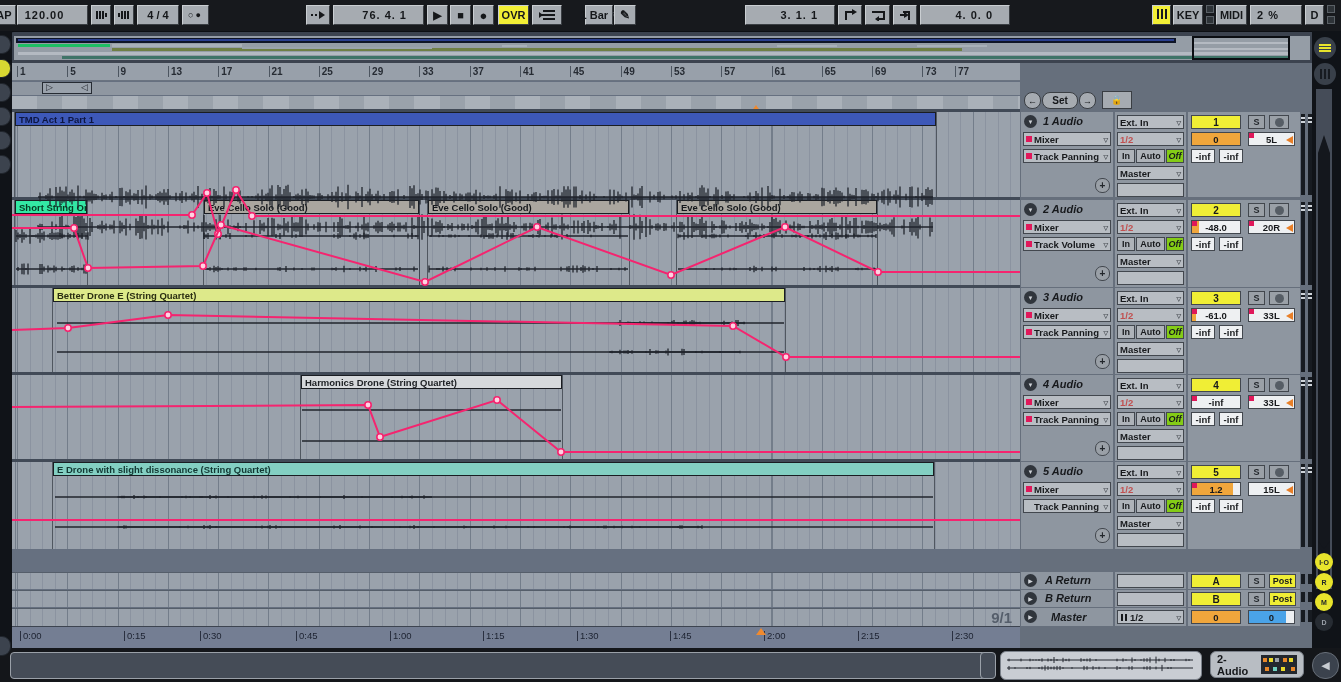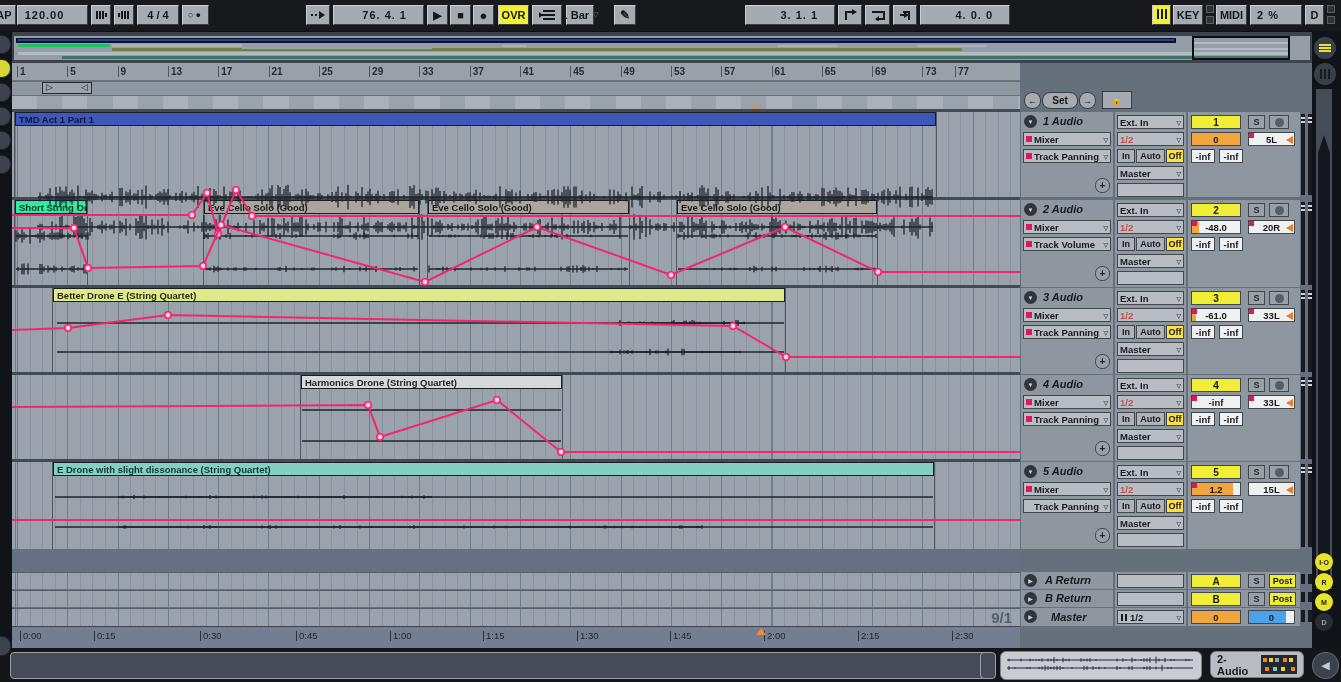--- a/index.html
+++ b/index.html
@@ -63,21 +63,21 @@
   .hbox{position:absolute;height:14px;background:#b8bdc3;border:1px solid #42474e;box-sizing:border-box;
       font-size:9.5px;font-weight:bold;color:#17191c;display:flex;align-items:center;padding:0 2px;overflow:hidden;white-space:nowrap;}
   .hbox .dn{margin-left:auto;font-size:6px;color:#4a4f55;}
   .hbox .sq{width:6px;height:6px;background:#e0185a;margin-right:2px;flex:0 0 auto;}
   .redtx{color:#c05050;}
   .tname{position:absolute;font-size:11px;font-weight:bold;font-style:italic;color:#17191c;}
   .foldb{position:absolute;width:13px;height:13px;border-radius:7px;background:#30353c;color:#cfd3d8;
       font-size:6px;display:flex;align-items:center;justify-content:center;}
   .monb{position:absolute;height:14px;background:#aeb3b9;border:1px solid #42474e;box-sizing:border-box;
       font-size:9px;font-weight:bold;color:#17191c;display:flex;align-items:center;justify-content:center;}
-  .monb.pressed{background:#fde047;}
+  .monb.pressed{background:#84cc16;font-style:italic;}
   .numbox{position:absolute;height:14px;background:#f0ee35;border:1px solid #42474e;box-sizing:border-box;
       font-size:10px;font-weight:bold;color:#17191c;display:flex;align-items:center;justify-content:center;}
   .sbox{position:absolute;width:17px;height:14px;background:#9aa0a7;border:1px solid #42474e;box-sizing:border-box;
       font-size:9px;font-weight:bold;color:#22262b;display:flex;align-items:center;justify-content:center;}
   .recbox{position:absolute;width:20px;height:14px;background:#9aa0a7;border:1px solid #42474e;box-sizing:border-box;
       display:flex;align-items:center;justify-content:center;}
   .recbox i{width:9px;height:9px;border-radius:5px;background:#565d65;}
   .valbox{position:absolute;height:14px;background:#eef0f2;border:1px solid #42474e;box-sizing:border-box;
       font-size:9.5px;font-weight:bold;color:#17191c;overflow:hidden;}
   .valbox .fill{position:absolute;left:0;top:0;bottom:0;background:#f0a63c;}
@@ -161,21 +161,21 @@
       <svg width="16" height="12">
           <g stroke="#15171a" stroke-width="2">
             <line x1="4" y1="2" x2="16" y2="2"></line>
             <line x1="4" y1="6" x2="16" y2="6"></line>
             <line x1="4" y1="10" x2="16" y2="10"></line>
             <line x1="0" y1="6" x2="4" y2="6"></line>
           </g>
           <path d="M0 3l4 3-4 3z" fill="#15171a"></path>
         </svg>
     </div>
-    <div class="tb" style="left:566px;width:28px;">
+    <div class="tb" style="left:585px;width:28px;">
         <span>1 Bar</span>
         <span class="dn">▽</span>
       </div>
     <div class="tb" style="left:614px;width:22px;font-size:12px;">✎</div>
 
     <div class="tb disp" style="left:745px;width:90px;">3.  1.  1</div>
     <div class="tb" style="left:838px;width:24px;">
       <svg width="14" height="12">
           <path d="M3 11V3h8" fill="none" stroke="#15171a" stroke-width="2"></path>
           <path d="M9 0l5 3-5 3z" fill="#15171a"></path>
@@ -310,21 +310,21 @@
           </div>
         </div>
       </div>
     <div class="row grid retlane" style="top:509px;height:17px;"></div>
     <div class="row grid retlane" style="top:527px;height:17px;"></div>
     <div class="row grid retlane" style="top:545px;height:18px;">
       <span id="zoomratio">9/1</span>
     </div>
     <div class="row" id="timeruler">
         <span class="timelab" style="left: 8px;">0:00</span>
-        <span class="timelab" style="left: 82px;">0:15</span>
+        <span class="timelab" style="left: 112px;">0:15</span>
         <span class="timelab" style="left: 188px;">0:30</span>
         <span class="timelab" style="left: 284px;">0:45</span>
         <span class="timelab" style="left: 378px;">1:00</span>
         <span class="timelab" style="left: 471px;">1:15</span>
         <span class="timelab" style="left: 565px;">1:30</span>
         <span class="timelab" style="left: 658px;">1:45</span>
         <span class="timelab" style="left: 752px;">2:00</span>
         <span class="timelab" style="left: 846px;">2:15</span>
         <span class="timelab" style="left: 940px;">2:30</span>
         <div class="playhead abs" style="left: 744px; top: 1px;"></div>

